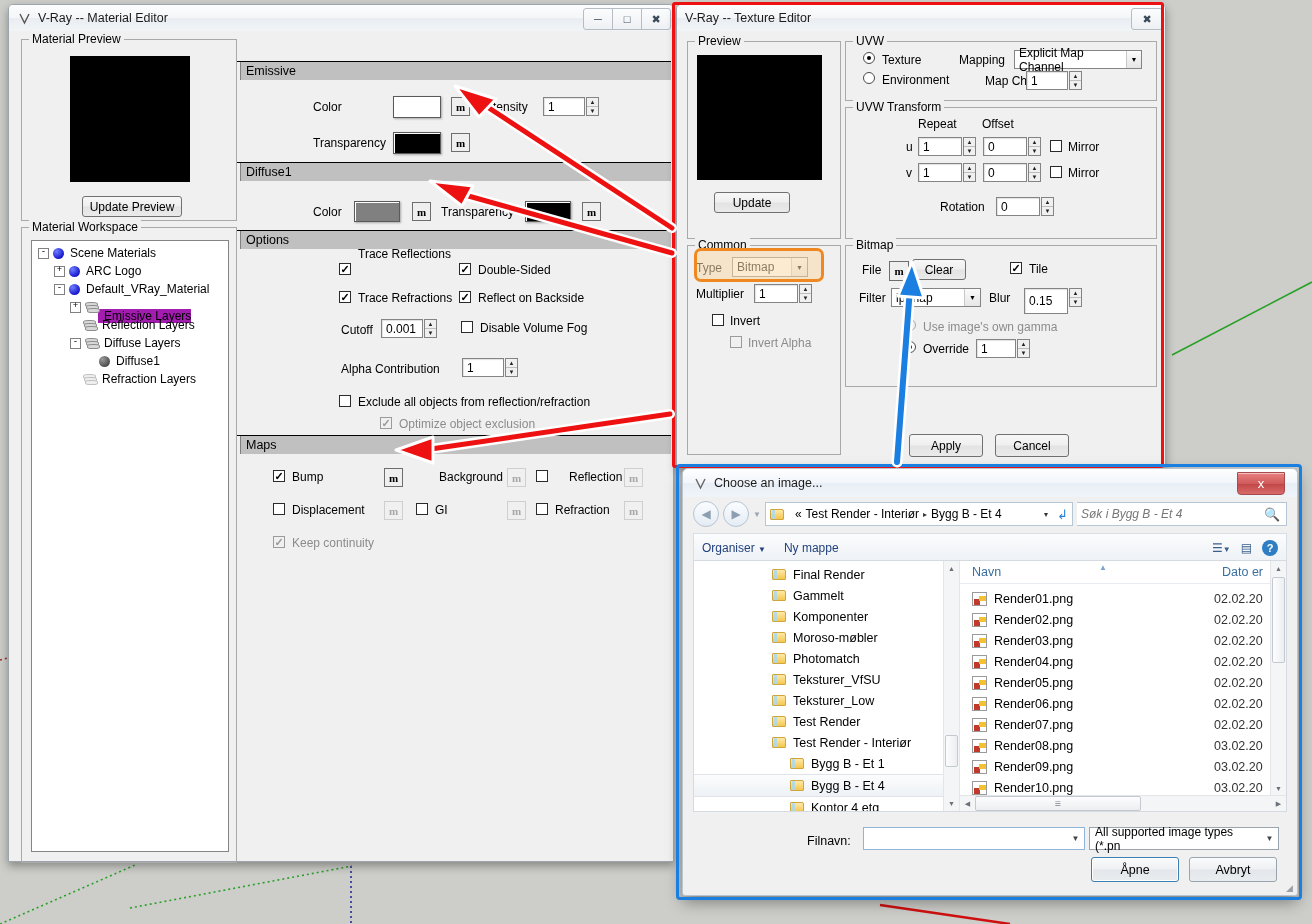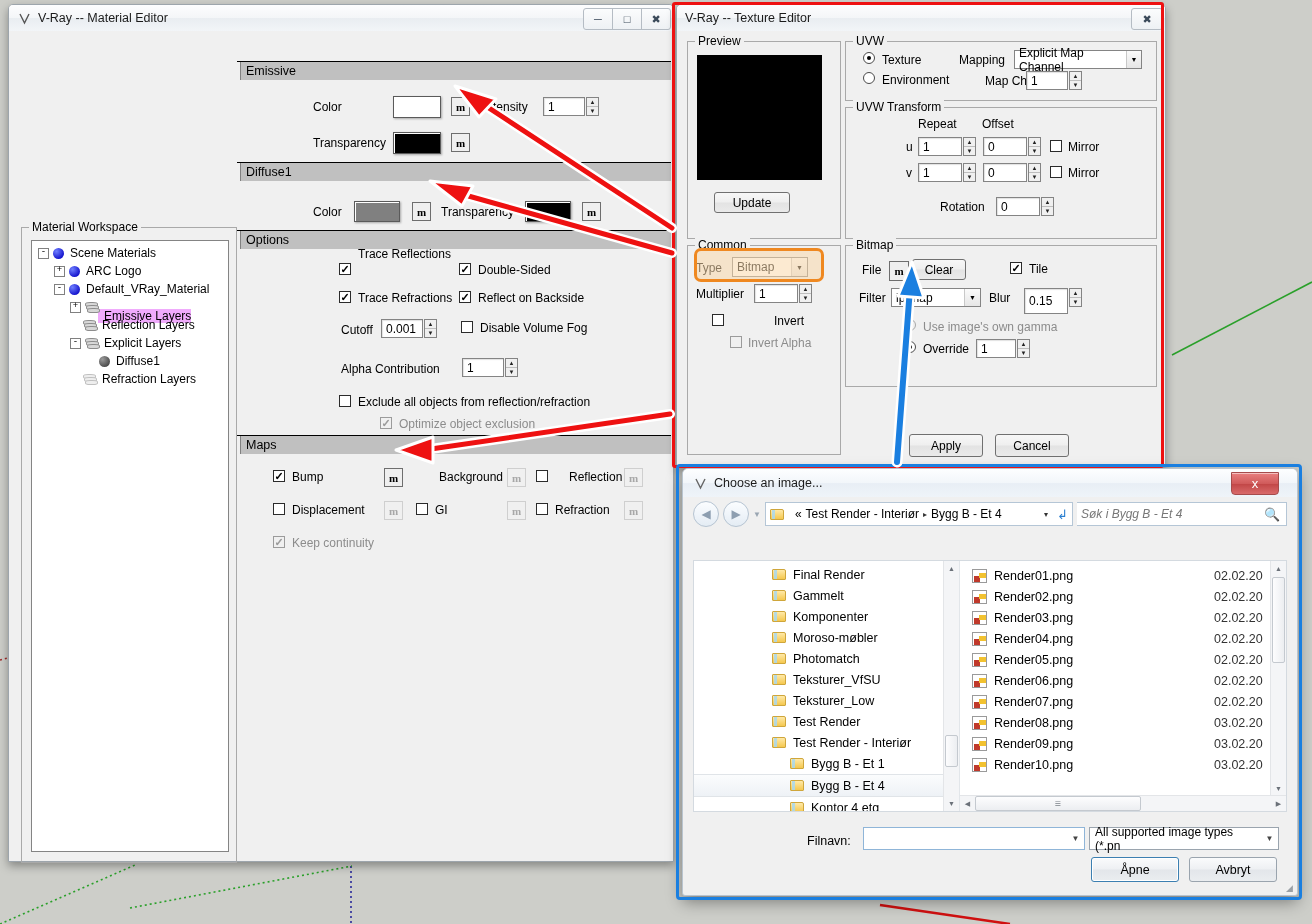--- a/index.html
+++ b/index.html
@@ -82,21 +82,21 @@
   .stack{width:13px;height:11px;flex:0 0 auto;position:relative;}
   .stack i{position:absolute;left:0;width:11px;height:3px;border:1px solid #8d8d8d;background:#d8d8d8;
            border-radius:40%;}
   .stack.dim i{border-color:#c0c0c0;background:#eee;}
 
   
   #dlg{position:absolute;background:#f0f0f0;border:1px solid #b8c4cf;border-radius:6px 6px 3px 3px;
        box-shadow:0 6px 16px rgba(0,0,0,.4);}
   #dlg .dtitle{height:28px;border-radius:5px 5px 0 0;
        background:linear-gradient(to bottom,#fdfeff,#f2f6fa 50%,#e8eef5 52%,#eff4f9);
-       display:flex;align-items:center;padding:0 18px 0 10px;}
+       display:flex;align-items:center;padding:0 12px 0 10px;}
   .xbtn{margin-left:auto;width:46px;height:21px;border-radius:0 0 4px 4px;border:1px solid #a64b4b;
         background:linear-gradient(to bottom,#e98080,#d05b5b 50%,#c14646 52%,#d96a6a);
         color:#fff;display:flex;align-items:center;justify-content:center;font-size:13px;
         box-shadow:inset 0 1px 0 rgba(255,255,255,.5);}
   .navbar{position:absolute;left:10px;right:10px;top:30px;height:30px;display:flex;align-items:center;gap:4px;}
   .navcirc{width:24px;height:24px;border-radius:50%;border:1px solid #b6c4d2;
            background:linear-gradient(to bottom,#fbfdff,#e4ecf4);display:flex;align-items:center;
            justify-content:center;color:#8d9eb0;font-size:12px;}
   .crumb{flex:1;height:24px;border:1px solid #b5c6d6;background:#fff;display:flex;align-items:center;
          padding:0 4px;font-size:12px;gap:4px;box-sizing:border-box;}
@@ -169,20 +169,25 @@
     </span>
     <span class="tt">V-Ray -- Material Editor</span>
     <span class="wbtns">
       <span class="wbtn">─</span>
       <span class="wbtn">□</span>
       <span class="wbtn">✖</span>
     </span>
   </div>
   <div class="client">
 
+    <div class="grp" style="left:12px;top:8px;width:214px;height:180px;">
+      <span class="lg">Material Preview</span>
+      <div style="position:absolute;left:48px;top:16px;width:120px;height:126px;background:#000;"></div>
+      <div class="btn" style="left:60px;top:156px;width:100px;height:21px;">Update Preview</div>
+    </div>
 
     <div class="grp" style="left:12px;top:196px;width:214px;height:634px;">
       <span class="lg">Material Workspace</span>
       <div class="tree" style="left:9px;top:12px;width:196px;height:610px;">
         <div id="treebody" style="padding-top:3px">
             <div class="trow">
               <span style="display:inline-block;width:6px"></span>
               <span class="tog">-</span>
               <span style="display:inline-block;width:4px"></span>
               <span class="ball blue"></span>
@@ -204,21 +209,21 @@
             </div>
             <div class="trow">
               <span style="display:inline-block;width:38px"></span>
               <span class="tog">+</span>
               <span style="display:inline-block;width:4px"></span>
               <span class="stack">
                 <i style="top:0"></i>
                 <i style="top:3px;left:1px"></i>
                 <i style="top:6px;left:2px"></i>
               </span>
-              <span style="padding-left:6px;background:#f0abfc;margin-top:17px;">Emissive Layers</span>
+              <span style="padding-left:6px;background:#a21caf;margin-top:17px;">Emissive Layers</span>
             </div>
             <div class="trow">
               <span style="display:inline-block;width:38px"></span>
               <span class="tog" style="border:none;background:none"></span>
               <span style="display:inline-block;width:4px"></span>
               <span class="stack">
                 <i style="top:0"></i>
                 <i style="top:3px;left:1px"></i>
                 <i style="top:6px;left:2px"></i>
               </span>
@@ -226,21 +231,21 @@
             </div>
             <div class="trow">
               <span style="display:inline-block;width:38px"></span>
               <span class="tog">-</span>
               <span style="display:inline-block;width:4px"></span>
               <span class="stack">
                 <i style="top:0"></i>
                 <i style="top:3px;left:1px"></i>
                 <i style="top:6px;left:2px"></i>
               </span>
-              <span style="padding-left:6px;">Explicit Layers</span>
+              <span style="padding-left:6px;">Diffuse Layers</span>
             </div>
             <div class="trow">
               <span style="display:inline-block;width:54px"></span>
               <span class="tog" style="border:none;background:none"></span>
               <span style="display:inline-block;width:4px"></span>
               <span class="ball gray"></span>
               <span style="padding-left:6px;">Diffuse1</span>
             </div>
             <div class="trow">
               <span style="display:inline-block;width:38px"></span>
@@ -449,21 +454,21 @@
         <span>Bitmap</span>
         <span class="arw">▼</span>
       </div>
       <span class="lbl" style="left:8px;top:41px;">Multiplier</span>
       <div class="txt" style="left:66px;top:38px;width:44px;height:19px;">1</div>
       <div class="spin" style="left:111px;top:38px;height:19px;">
           <div>▲</div>
           <div>▼</div>
         </div>
       <div class="cb" style="left:24px;top:68px;"></div>
-      <span class="lbl" style="left:42px;top:68px;margin-left:44px;">Invert</span>
+      <span class="lbl" style="left:42px;top:68px;">Invert</span>
       <div class="cb dis" style="left:42px;top:90px;"></div>
       <span class="lbl dis" style="left:60px;top:90px;">Invert Alpha</span>
     </div>
 
     <div class="grp" style="left:168px;top:214px;width:310px;height:140px;">
       <span class="lg">Bitmap</span>
       <span class="lbl" style="left:16px;top:17px;">File</span>
       <div class="mbtn on" style="left:43px;top:15px;width:18px;height:18px;">m</div>
       <div class="btn" style="left:66px;top:13px;width:54px;height:21px;">Clear</div>
       <div class="cb" style="left:164px;top:16px;">
@@ -522,20 +527,29 @@
       <span>Test Render - Interiør</span>
       <span style="font-size:8px;color:#333">▸</span>
       <span>Bygg B - Et 4</span>
       <span style="margin-left:auto;font-size:8px;color:#333">▾</span>
       <span style="color:#2a7fd0;font-size:13px;padding-left:5px;">↲</span>
     </span>
     <span class="srch">Søk i Bygg B - Et 4</span>
     <span style="position:absolute;right:6px;color:#3a7fc0;font-size:13px;">🔍</span>
   </div>
 
+  <div class="cmdbar" style="top:64px;">
+    <span><span>Organiser</span> <span style="font-size:8px">▼</span></span>
+    <span>Ny mappe</span>
+    <span style="margin-left:auto;display:flex;align-items:center;gap:10px;color:#3a5f8c;">
+      <span>☰<span style="font-size:8px">▼</span></span>
+      <span>▤</span>
+      <span style="display:inline-flex;width:16px;height:16px;border-radius:50%;background:#2f7ec4;color:#fff;align-items:center;justify-content:center;font-size:11px;font-weight:bold;">?</span>
+    </span>
+  </div>
 
   <div class="panes" style="top:91px;height:250px;">
     <div class="lpane">
       <div id="ftree" style="padding-top:3px;padding-right:16px;">
           <div class="frow">
             <span style="display:inline-block;width:78px"></span>
             <span class="folder"></span>
             <span>Final Render</span>
           </div>
           <div class="frow">
@@ -594,20 +608,25 @@
             <span>Kontor 4 etg</span>
           </div>
         </div>
       <div class="vscroll">
         <div class="sarr" style="top:0">▲</div>
         <div class="vthumb" style="top:174px;height:30px;"></div>
         <div class="sarr" style="bottom:0">▼</div>
       </div>
     </div>
     <div class="rpane">
+      <div class="colhdr">
+        <span style="padding-left:12px;width:250px;">Navn</span>
+        <span style="position:absolute;left:139px;top:2px;font-size:8px;color:#7aa7cf;">▲</span>
+        <span>Dato er</span>
+      </div>
       <div id="flist" style="padding-top:4px;padding-right:16px;">
           <div class="frow">
             <span style="display:inline-block;width:12px"></span>
             <span class="pngico"></span>
             <span style="width:220px">Render01.png</span>
             <span style="color:#333">02.02.20</span>
           </div>
           <div class="frow">
             <span style="display:inline-block;width:12px"></span>
             <span class="pngico"></span>

